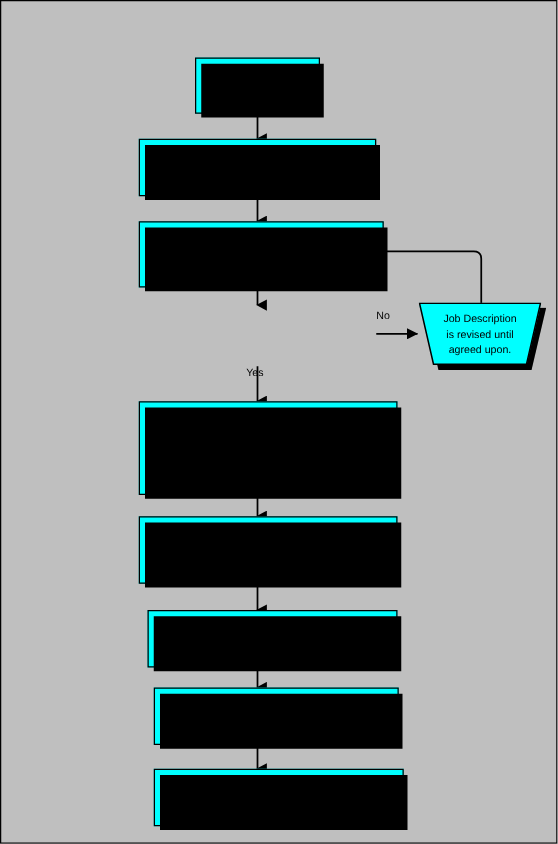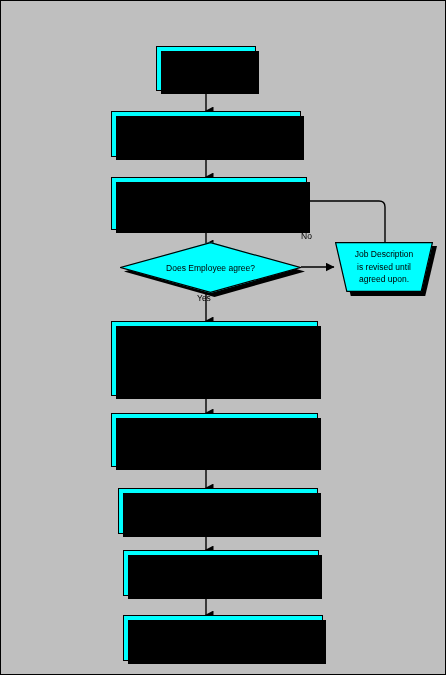--- a/index.html
+++ b/index.html
@@ -178,30 +178,22 @@
     <span class="txt">Manager completes a change
 request form</span>
   </div>
 
   <div class="node box shadow z2" style="left:110px; top:176px; width:196px; height:53px;">
     <span class="txt">Manager checks and amends Job
 Description and submits a draft to
 the employee.</span>
   </div>
 
-  <div class="diamond-wrap z2" style="left:119px; top:241px; width:181px; height:51px;">
-    <div class="diamond-shadow"></div>
-    <div class="diamond-face"></div>
-    <svg class="diamond-outline" viewBox="0 0 181 51" preserveAspectRatio="none">
-      <polygon points="90.5,0.7 180.3,25.5 90.5,50.3 0.7,25.5" fill="none" stroke="#000000" stroke-width="1.2" vector-effect="non-scaling-stroke"></polygon>
-    </svg>
-    <span class="diamond-label">Does Employee agree?</span>
-  </div>
-
-  <span class="edge-label" style="left:300px; top:230px;">No</span>
+
+  <span class="edge-label" style="left:300px; top:246px;">No</span>
 
   <span class="edge-label" style="left:184px; top:292px;margin-left:12px;">Yes</span>
 
   <div class="trap-wrap z2" style="left:334px; top:241px; width:98px; height:50px;">
     <div class="trap-shadow"></div>
     <div class="trap-face"></div>
     <svg class="diamond-outline" viewBox="0 0 98 50" preserveAspectRatio="none">
       <polygon points="0.6,0.6 97.4,0.6 86.2,49.4 11.8,49.4" fill="none" stroke="#000000" stroke-width="1.2" vector-effect="non-scaling-stroke"></polygon>
     </svg>
     <span class="trap-label">Job Description

